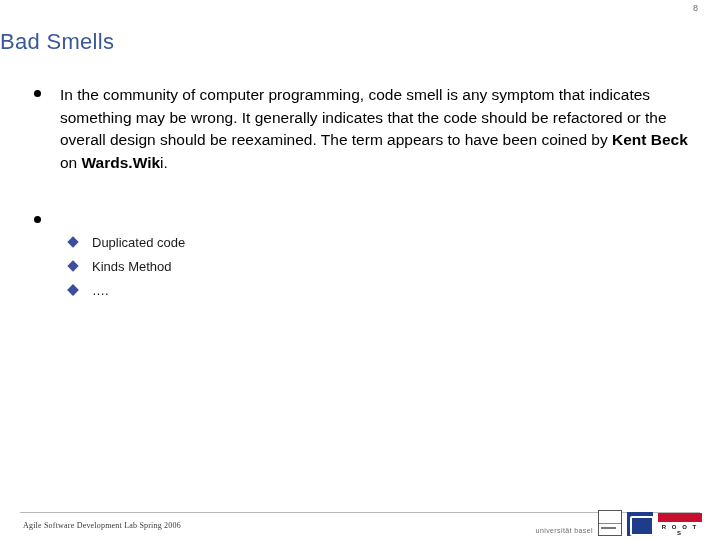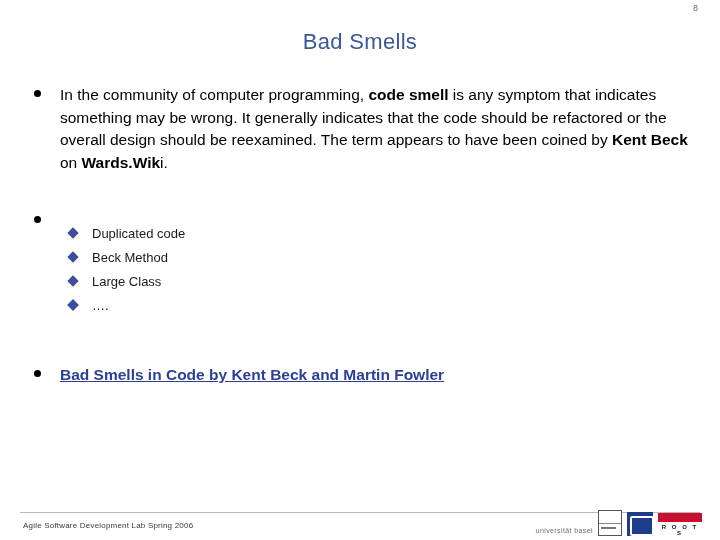--- a/index.html
+++ b/index.html
@@ -30,21 +30,21 @@
     font-size: 9px;
     color: #6b6b6b;
     letter-spacing: 0;
   }
 
   .slide-title {
     position: absolute;
     top: 29px;
     left: 0;
     width: 720px;
-    text-align: center;
+    text-align: left;
     font-size: 22px;
     color: #3b5998;
     font-weight: normal;
     letter-spacing: 0.3px;
   }
 
   .body {
     position: absolute;
     top: 84px;
     left: 22px;
@@ -64,21 +64,21 @@
     position: absolute;
     left: 12px;
     top: 6px;
     width: 7px;
     height: 7px;
     border-radius: 50%;
     background: #000000;
   }
 
   .sub-list {
-    margin-top: 12px;
+    margin-top: 21px;
     margin-bottom: 0;
   }
 
   .bullet-l2 {
     position: relative;
     padding-left: 70px;
     font-size: 13px;
     line-height: 24px;
     color: #1a1a1a;
   }
@@ -96,39 +96,40 @@
   .gap-1 { height: 36px; }
   .gap-2 { height: 46px; }
 
   .link-line {
     color: #2c3f94;
     text-decoration: underline;
     font-weight: bold;
     font-size: 15.5px;
   }
 
-  .bold { font-weight: bold; text-align: center; }
+  .bold { font-weight: normal; text-align: center; }
   .italic-bold { font-weight: bold; }
 
   .footer-rule {
     position: absolute;
     left: 20px;
     top: 512px;
     width: 680px;
     height: 1px;
     background: #b9b9b9;
   }
 
   .footer-text {
     position: absolute;
     left: 23px;
     top: 521px;
     font-size: 8px;
     color: #3a3a3a;
     letter-spacing: 0.2px;
+    font-family: Liberation Serif, serif;
   }
 
   .logos {
     position: absolute;
     right: 18px;
     top: 510px;
     display: flex;
     align-items: flex-end;
     gap: 5px;
   }
@@ -224,41 +225,33 @@
       <span class="marker"></span>
     </div>
 
     <div class="sub-list">
       <div class="bullet-l2">
         <span class="marker-d"></span>
         <span>Duplicated code</span>
       </div>
       <div class="bullet-l2">
         <span class="marker-d"></span>
-        <span>Beck Method</span>
-      </div>
-      <div class="bullet-l2">
-        <span class="marker-d"></span>
-        <span>Large Class</span>
+        <span>Kinds Method</span>
       </div>
       <div class="bullet-l2">
         <span class="marker-d"></span>
       </div>
       <div class="bullet-l2">
         <span class="marker-d"></span>
         <span>….</span>
       </div>
     </div>
 
     <div class="gap-2"></div>
 
-    <div class="bullet-l1">
-      <span class="marker"></span>
-      <a class="link-line" href="#">Bad Smells in Code by Kent Beck and Martin Fowler</a>
-    </div>
 
   </div>
 
   <div class="footer-rule"></div>
   <div class="footer-text">Agile Software Development Lab Spring 2006</div>
 
   <div class="logos">
     <span class="logo-uni-text">universität basel</span>
     <span class="logo-flag">
       <span class="fl-top"></span>

